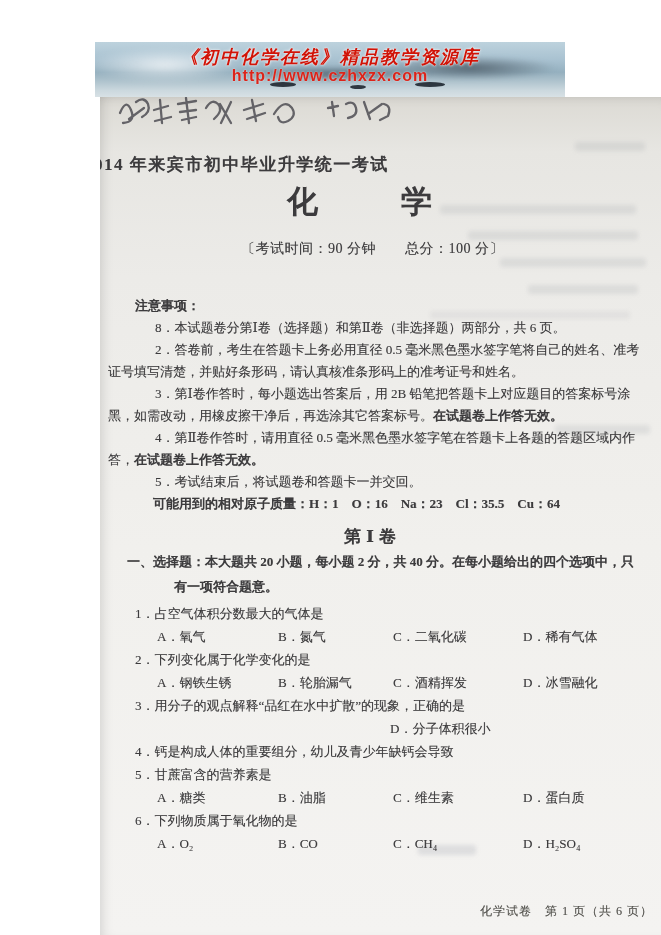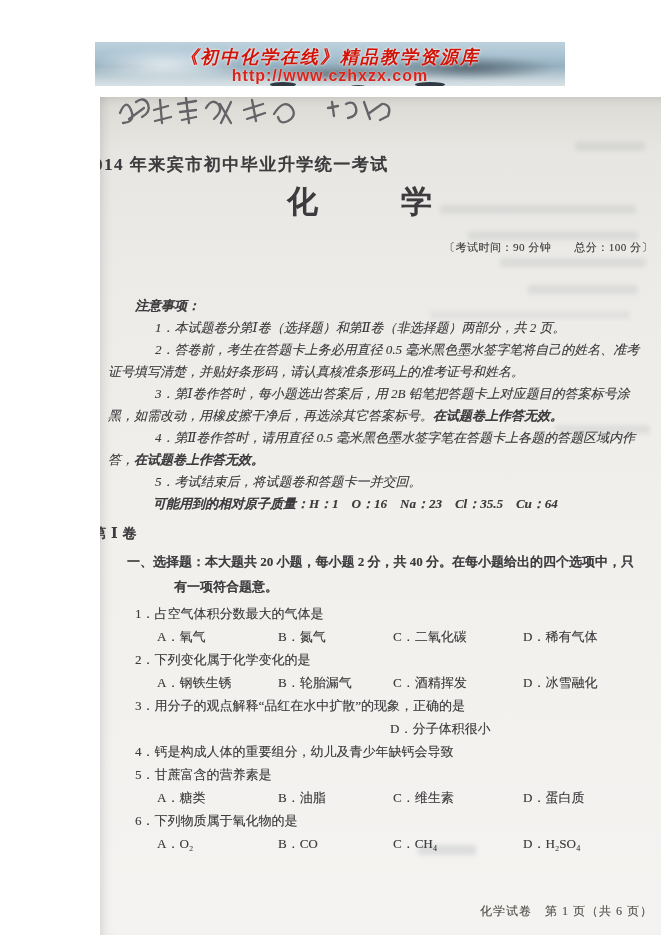--- a/index.html
+++ b/index.html
@@ -1,18 +1,18 @@
 <!DOCTYPE html>
 <html><head>
 <meta charset="utf-8">
 <style>
   html,body{margin:0;padding:0;width:661px;height:935px;background:#ffffff;overflow:hidden;
     font-family:"Liberation Serif","DejaVu Serif",serif;}
   
-  .banner{position:absolute;left:95px;top:42px;width:470px;height:44px;overflow:hidden;
+  .banner{position:absolute;left:95px;top:42px;width:470px;height:55px;overflow:hidden;
     background:linear-gradient(180deg,#bdd2dd 0%,#a9c2d1 32%,#95b0bf 55%,#b0c4ce 72%,#cbd8de 88%,#d8e1e5 100%);}
   .banner .mist{position:absolute;left:-10px;top:6px;width:160px;height:34px;
     background:radial-gradient(ellipse at center,rgba(255,255,255,.75),rgba(255,255,255,0) 70%);filter:blur(3px);}
   .banner .hill1{position:absolute;right:10px;top:14px;width:170px;height:24px;
     background:radial-gradient(ellipse at center,rgba(72,86,97,.8),rgba(72,86,97,0) 72%);filter:blur(2px);}
   .banner .hill2{position:absolute;left:140px;top:24px;width:200px;height:16px;
     background:radial-gradient(ellipse at center,rgba(56,70,82,.65),rgba(56,70,82,0) 70%);filter:blur(2px);}
   .banner .boat{position:absolute;background:rgba(20,28,38,.85);filter:blur(.7px);border-radius:50%;}
   .bo1{left:175px;top:40px;width:26px;height:5px;}
   .bo2{left:255px;top:43px;width:16px;height:4px;}
@@ -28,29 +28,29 @@
   .page{position:absolute;left:100px;top:97px;width:561px;height:838px;overflow:hidden;
     background:linear-gradient(180deg,#dcdad4 0px,#e7e6e2 55px,#ecebe8 180px,#f1f0ed 450px,#f4f3f1 100%);
     box-shadow:inset 10px 0 14px -10px rgba(0,0,0,.18), inset 0 10px 12px -10px rgba(0,0,0,.12);
     color:#3c3b3d;font-size:13px;}
   .page .txt{text-shadow:.3px .3px .6px rgba(90,90,90,.45);}
   .hand{position:absolute;left:14px;top:-6px;}
   .title1{position:absolute;left:0;top:56px;width:100%;
     font-size:17px;font-weight:bold;letter-spacing:1.5px;transform:translateX(-16px);}
   .subject{position:absolute;left:0;top:84px;width:100%;text-align:center;
     font-size:31px;font-weight:bold;letter-spacing:26px;transform:translateX(-8px);}
-  .meta{position:absolute;left:0;top:143px;width:100%;text-align:right;font-size:11px;letter-spacing:.5px;transform:translateX(-8px);}
-  .notices{position:absolute;left:8px;top:198px;width:553px;line-height:22px;font-style:italic;}
+  .meta{position:absolute;left:0;top:143px;width:100%;text-align:center;font-size:14px;letter-spacing:.5px;transform:translateX(-8px);}
+  .notices{position:absolute;left:8px;top:198px;width:553px;line-height:22px;}
   .n-head{margin-left:27px;font-weight:bold;}
   .n-line{white-space:nowrap;}
   .n-line.ind{margin-left:47px;}
   .n-line .b{font-weight:bold;}
   .masses{margin-left:45px;font-weight:bold;white-space:nowrap;}
-  .sec-head{position:absolute;left:0;top:428px;width:100%;text-align:left;
-    font-size:14px;font-weight:bold;letter-spacing:5px;transform:translateX(-8px);}
+  .sec-head{position:absolute;left:0;top:428px;width:100%;text-align:center;
+    font-size:17px;font-weight:bold;letter-spacing:5px;transform:translateX(-8px);}
   .intro1{position:absolute;left:27px;top:456px;font-weight:bold;white-space:nowrap;width:540px;}
   .intro2{position:absolute;left:74px;top:481px;font-weight:bold;white-space:nowrap;}
   .qwrap{position:absolute;left:0;top:505px;width:607px;}
   .qline{position:relative;height:23px;line-height:23px;white-space:nowrap;}
   .qstem{padding-left:35px;}
   .op{position:absolute;top:0;}
   .o0{left:57px;} .o1{left:178px;} .o2{left:293px;} .o3{left:423px;}
   .t0{left:57px;} .t1{left:290px;}
   .footer{position:absolute;left:0;top:806px;width:100%;text-align:right;
     font-size:12px;color:#55544f;letter-spacing:1px;transform:translateX(-8px);}
@@ -102,21 +102,21 @@
   <div class="smudge sm6"></div>
   <div class="smudge sm7"></div>
   <div class="smudge sm8"></div>
 
   <div class="title1 txt">2014 年来宾市初中毕业升学统一考试</div>
   <div class="subject txt">化　学</div>
   <div class="meta txt">〔考试时间：90 分钟　　总分：100 分〕</div>
 
   <div class="notices txt">
     <div class="n-head">注意事项：</div>
-    <div class="n-line ind"><span>1．本试题卷分第Ⅰ卷（选择题）和第Ⅱ卷（非选择题）两部分，共 2 页。</span><span class="b"></span></div>
+    <div class="n-line ind"><span>8．本试题卷分第Ⅰ卷（选择题）和第Ⅱ卷（非选择题）两部分，共 6 页。</span><span class="b"></span></div>
     <div class="n-line ind"><span>2．答卷前，考生在答题卡上务必用直径 0.5 毫米黑色墨水签字笔将自己的姓名、准考</span><span class="b"></span></div>
     <div class="n-line"><span>证号填写清楚，并贴好条形码，请认真核准条形码上的准考证号和姓名。</span><span class="b"></span></div>
     <div class="n-line ind"><span>3．第Ⅰ卷作答时，每小题选出答案后，用 2B 铅笔把答题卡上对应题目的答案标号涂</span><span class="b"></span></div>
     <div class="n-line"><span>黑，如需改动，用橡皮擦干净后，再选涂其它答案标号。</span><span class="b">在试题卷上作答无效。</span></div>
     <div class="n-line ind"><span>4．第Ⅱ卷作答时，请用直径 0.5 毫米黑色墨水签字笔在答题卡上各题的答题区域内作</span><span class="b"></span></div>
     <div class="n-line"><span>答，</span><span class="b">在试题卷上作答无效。</span></div>
     <div class="n-line ind"><span>5．考试结束后，将试题卷和答题卡一并交回。</span><span class="b"></span></div>
     <div class="masses">可能用到的相对原子质量：H：1　O：16　Na：23　Cl：35.5　Cu：64</div>
   </div>
 

